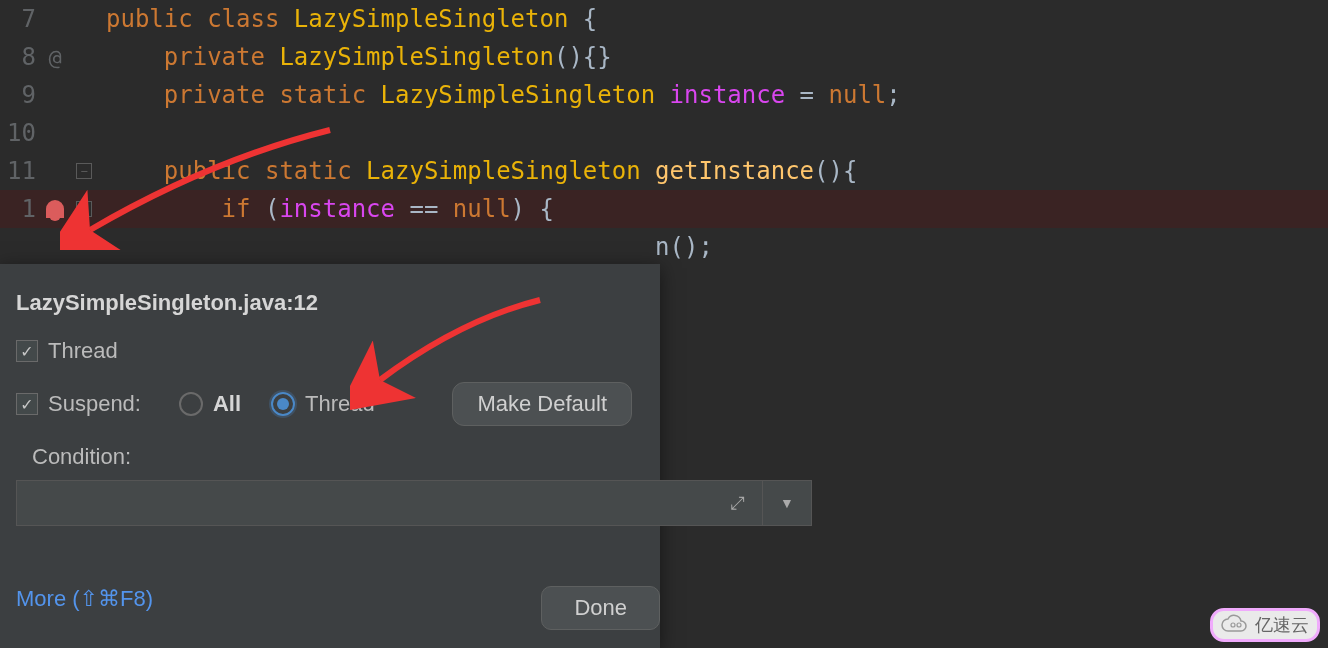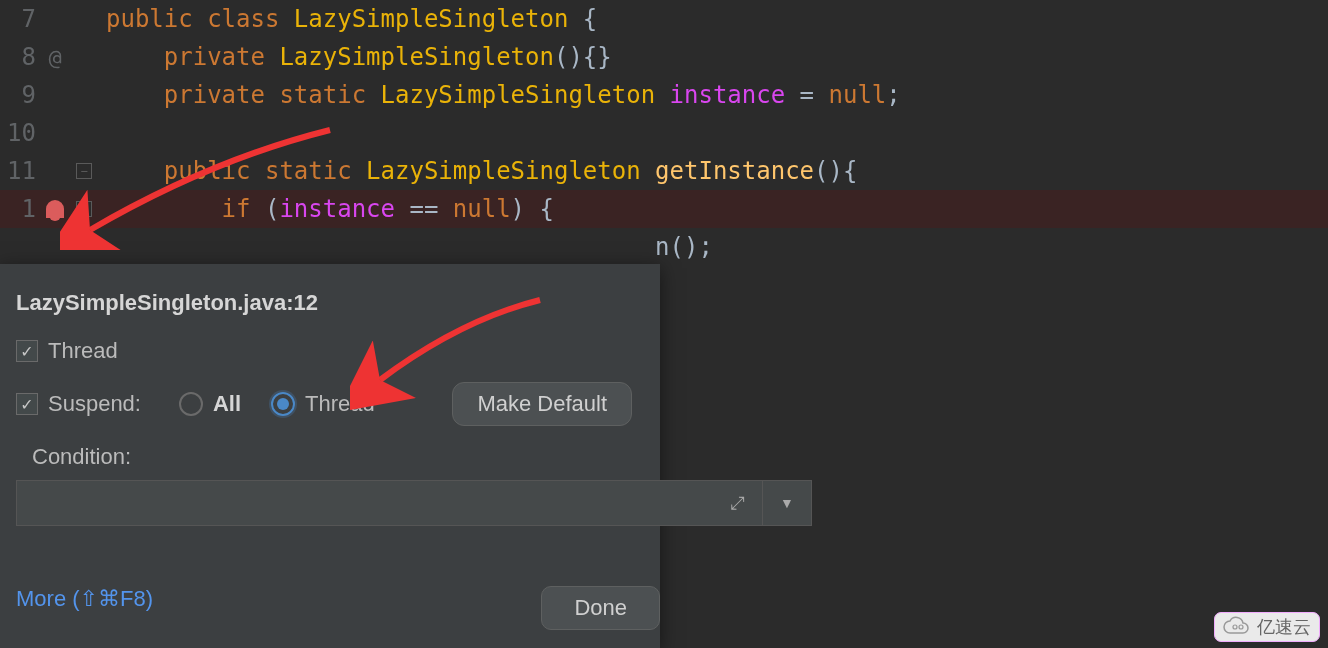--- a/index.html
+++ b/index.html
@@ -188,22 +188,22 @@
   
   .arrow {
     position:absolute;
     pointer-events:none;
   }
   
   .watermark {
     position:absolute;
     right:8px;bottom:6px;
     background:rgba(255,255,255,0.9);
-    border:1px solid #f0abfc;
-    border-radius:7px;
+    border:3px solid #f0abfc;
+    border-radius:14px;
     padding:2px 8px;
     display:flex;align-items:center;gap:6px;
     font-family: Arial, sans-serif;
     font-size:18px;
     color:#666;
   }
   .wm-icon {
     font-size:20px;color:#888;
   }
 </style>

